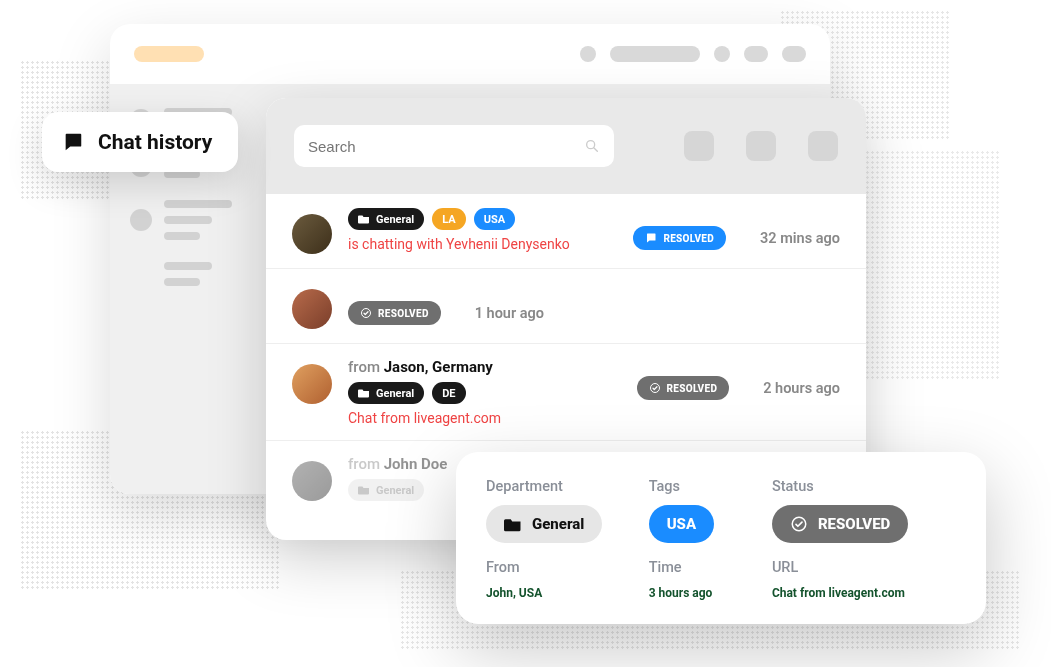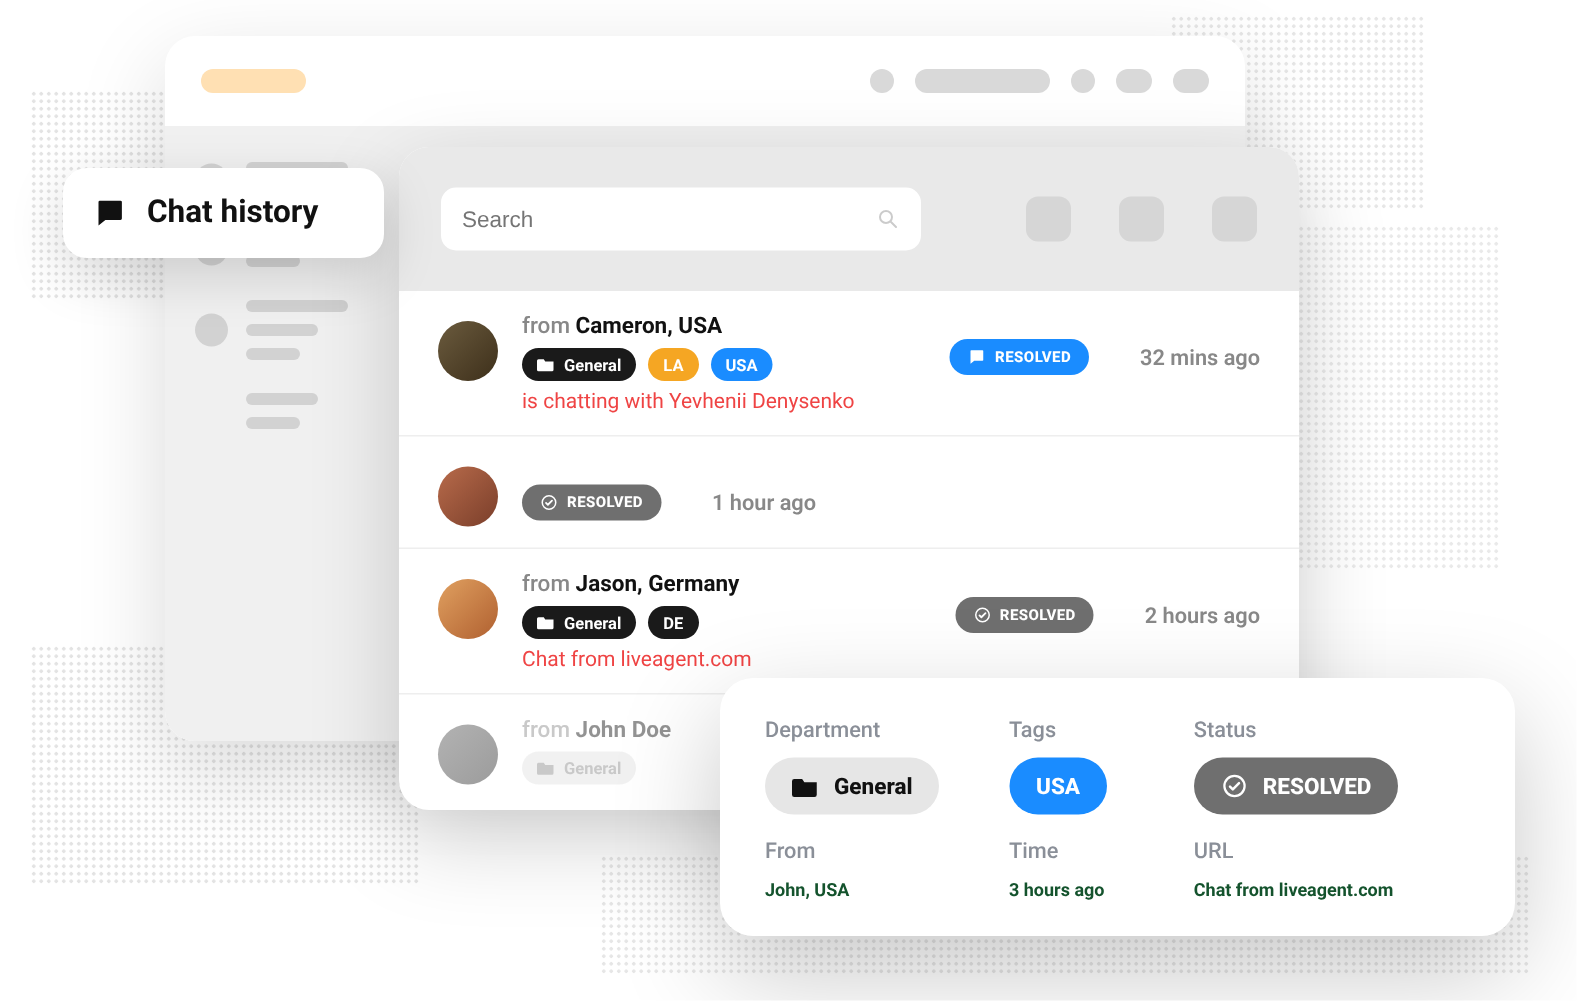--- a/index.html
+++ b/index.html
@@ -48,21 +48,21 @@
   .sk-line.l1 { width: 68px; }
   .sk-line.l2 { width: 48px; }
   .sk-line.l3 { width: 36px; }
 
   
   .label-card {
     position: absolute;
     left: 42px; top: 112px;
     background: #fff;
     border-radius: 16px;
-    padding: 18px 44px 18px 20px;
+    padding: 18px 26px 18px 20px;
     display: flex; align-items: center; gap: 14px;
     box-shadow: 0 12px 36px rgba(0,0,0,0.15);
     z-index: 5;
   }
   .label-card .title { font-size: 21px; font-weight: 700; color: #111; }
   .chat-icon { width: 22px; height: 22px; }
   .chat-icon svg { display: block; }
 
   
   .main-panel {
@@ -150,21 +150,21 @@
     font-size: 10px; font-weight: 800; letter-spacing: .3px;
   }
   .status-pill.chatting { background: #1a8cff; color: #fff; }
   .status-pill.resolved { background: #6f6f6f; color: #fff; }
   .time { font-size: 14.5px; color: #888; font-weight: 600; white-space: nowrap; margin-left: 16px; }
   .icon-sm { width: 12px; height: 12px; }
 
   
   .detail {
     position: absolute;
-    left: 480px; top: 452px;
+    left: 456px; top: 452px;
     width: 530px;
     background: #fff;
     border-radius: 22px;
     box-shadow: 0 24px 70px rgba(0,0,0,0.22);
     padding: 26px 30px 24px 30px;
     z-index: 10;
     display: grid;
     grid-template-columns: 1.1fr .8fr 1.4fr;
     row-gap: 16px;
     column-gap: 18px;
@@ -272,21 +272,20 @@
     <div class="gap"></div>
     <div class="hdr-sq"></div>
     <div class="hdr-sq"></div>
     <div class="hdr-sq"></div>
   </div>
 
   <div class="rows" id="rows-container">
       <div class="row">
         <div class="avatar av1"></div>
         <div class="row-main">
-          <div class="from-line"><span class="light">from </span><span class="bold">Cameron, USA</span></div>
           <div class="tag-line">
             <span class="tag dept">
               <span class="folder-mini">
                 <svg viewBox="0 0 24 20" width="12" height="10">
                   <path fill="#fff" d="M2 3h7l2 3h11v11a2 2 0 0 1-2 2H2a2 2 0 0 1-2-2V5a2 2 0 0 1 2-2z"></path>
                 </svg>
               </span>
               <span>General</span>
             </span>
             <span class="tag orange">LA</span>

